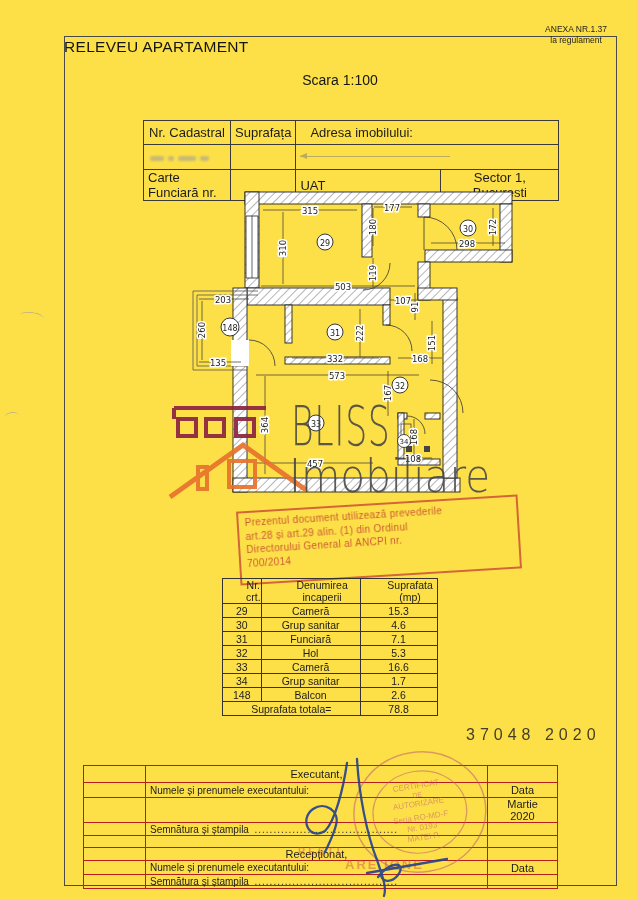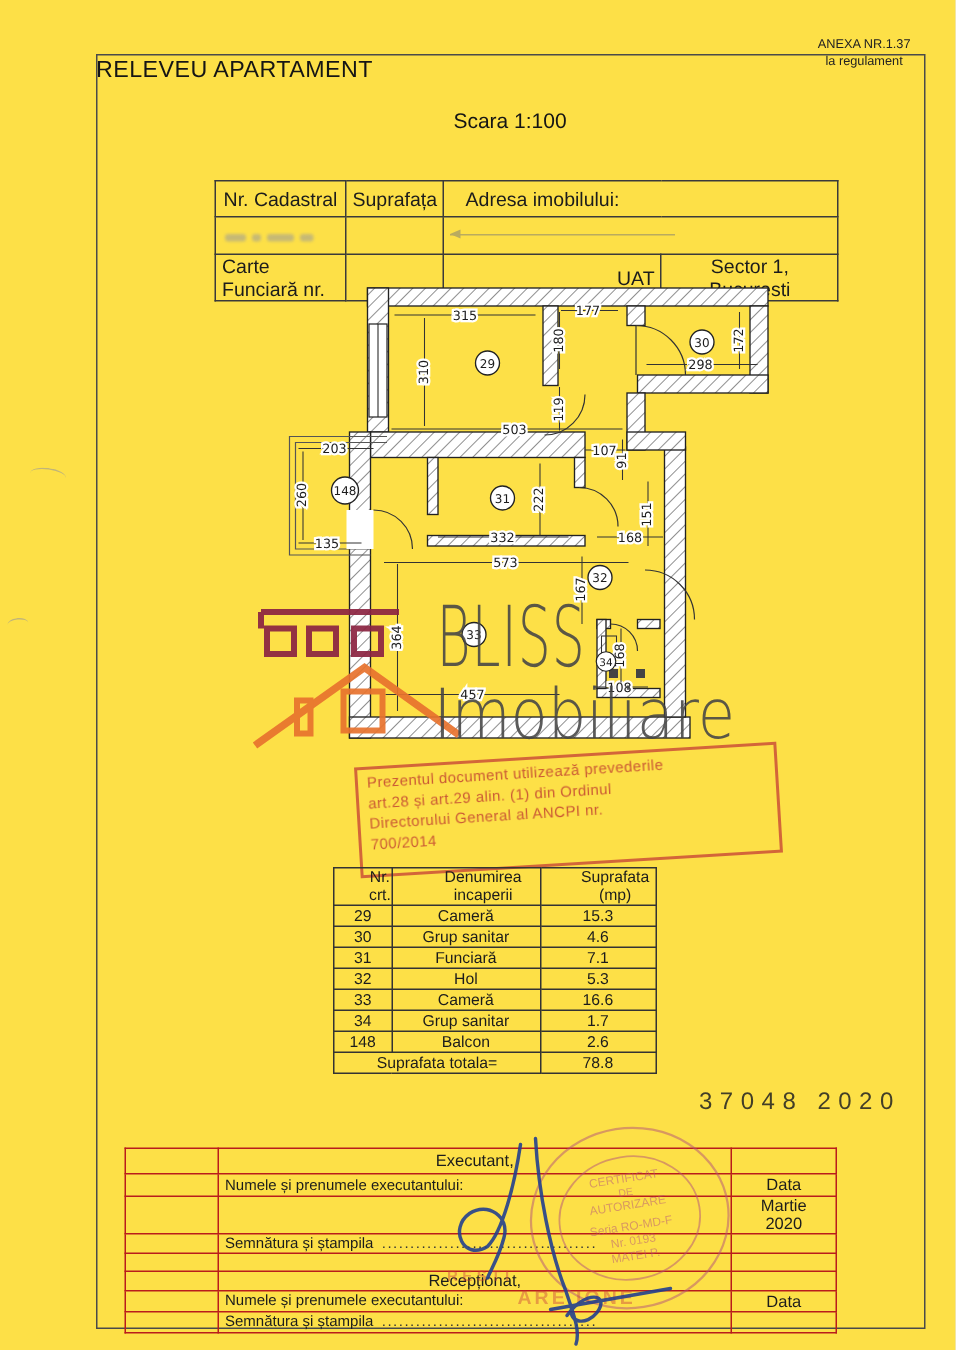--- a/index.html
+++ b/index.html
@@ -96,21 +96,21 @@
     <tr style="height:25px">
       <td><span class="smudge" style="width:14px"></span><span class="smudge" style="width:6px"></span><span class="smudge" style="width:18px"></span><span class="smudge" style="width:9px"></span></td>
       <td></td>
       <td colspan="2">
             <span class="arrowmark"></span>
           </td>
     </tr>
     <tr style="height:21px">
       <td>Carte Funciară nr.</td>
       <td></td>
-      <td style="text-align:right">UAT</td>
+      <td style="text-align:left">UAT</td>
       <td style="text-align:center">Sector 1, Bucuresti</td>
     </tr>
   </tbody>
     </table>
 
   <svg class="plan" viewBox="0 0 340 350">
     <defs>
       <pattern id="hatch" width="6" height="6" patternUnits="userSpaceOnUse" patternTransform="rotate(45)">
         <rect width="6" height="6" fill="#fff"></rect>
         <line x1="0" y1="0" x2="0" y2="6" stroke="#777" stroke-width="1.1"></line>

